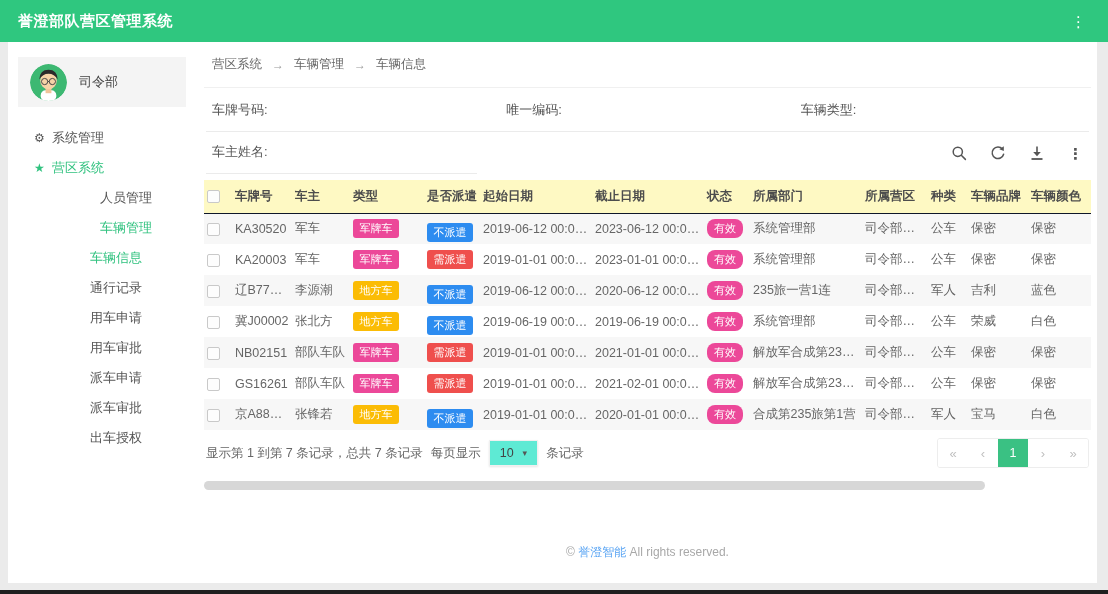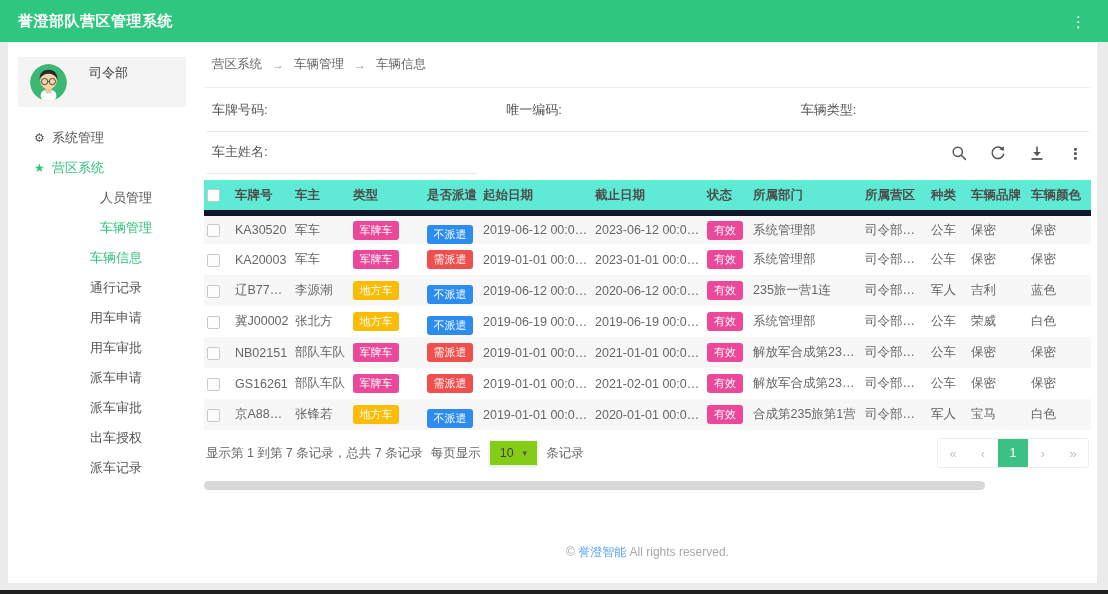--- a/index.html
+++ b/index.html
@@ -23,21 +23,21 @@
   .shell {
     position:absolute; top:42px; left:8px; right:11px; bottom:11px;
     background:#fff; display:flex; overflow:hidden;
   }
   .bottom-edge { position:absolute; left:0; right:0; bottom:0; height:4px; background:#1f1f1f; }
 
   
   .sidebar { width:188px; flex:none; }
   .user-card {
     margin:15px 10px 8px 10px; background:#f4f4f4;
-    display:flex; align-items:flex-start; gap:22px; padding:7px 12px; height:50px;
+    display:flex; align-items:center; gap:12px; padding:7px 12px; height:50px;
   }
   .avatar { width:37px; height:37px; flex:none; border-radius:50%; overflow:hidden; }
   .user-name { font-size:13px; color:#444; }
   .menu { margin-top:16px; }
   .menu-item {
     height:30px; display:flex; align-items:center; font-size:13px; color:#555; cursor:pointer;
   }
   .menu-item .mi-icon { width:18px; font-size:12px; color:#555; }
   .menu-item.level-1 { padding-left:26px; }
   .menu-item.level-2 { padding-left:92px; }
@@ -69,45 +69,45 @@
   .tb-icon { width:16px; height:16px; display:block; cursor:pointer; }
   .tb-more { font-size:15px; color:#555; font-weight:bold; cursor:pointer; line-height:1; }
 
   
   table.grid { width:100%; border-collapse:collapse; table-layout:fixed; margin-top:6px; }
   .grid th, .grid td {
     padding:0 3px; height:31px; text-align:left; font-size:12.5px;
     white-space:nowrap; overflow:hidden; text-overflow:ellipsis;
   }
   .grid th { color:#4d4d4d; font-weight:bold; height:33px; }
-  .grid thead tr { border-bottom:6px solid #0f172a; background:#5eead4; }
+  .grid thead tr { border-bottom:1px solid #0f172a; background:#fef9c3; }
   .grid tbody tr:nth-child(odd) { background:#f7f7f7; }
   .grid td { color:#666; }
   .cb {
     width:13px; height:13px; display:inline-block; vertical-align:middle;
     border:1px solid #c9c9c9; border-radius:2px; background:#fdfdfd; cursor:pointer;
   }
   .badge {
     display:inline-block; min-width:46px; text-align:center; padding:4px 5px;
     border-radius:3px; color:#fff; font-size:11px; line-height:1; cursor:default;
   }
-  .badge-sm { min-width:36px; }
+  .badge-sm { min-width:36px;border-radius:8px; }
   .badge-green  { background:#ec4899; }
   .badge-red    { background:#ef4f4d; }
   .badge-yellow { background:#fbbc05; }
   .badge-blue   { background:#2d8cf0;margin-top:8px; }
 
   
   .pg-row {
     display:flex; align-items:center; justify-content:space-between;
     margin-top:8px; font-size:12.5px; color:#666; padding:0 2px;text-align:right;
   }
   .pg-left { display:flex; align-items:center; gap:8px; }
   .size-select {
-    background:#84cc16; border:1px solid #f0f0f0; box-shadow:0 1px 2px rgba(0,0,0,.10);
+    background:#5eead4; border:1px solid #f0f0f0; box-shadow:0 1px 2px rgba(0,0,0,.10);
     padding:5px 10px; display:flex; align-items:center; gap:9px; color:#444; cursor:pointer;
   }
   .caret { font-size:9px; color:#555; }
   .pager { display:flex; border:1px solid #ededed; border-radius:3px; overflow:hidden; }
   .pg-btn {
     width:30px; height:28px; display:flex; align-items:center; justify-content:center;
     color:#c0c0c0; font-size:13px; background:#fff; cursor:pointer;
   }
   .pg-btn.active { background:#3ac183; color:#fff; font-size:12.5px; }
 
@@ -176,23 +176,20 @@
           <span>用车审批</span>
         </div>
         <div class="menu-item level-3">
           <span>派车申请</span>
         </div>
         <div class="menu-item level-3">
           <span>派车审批</span>
         </div>
         <div class="menu-item level-3">
           <span>出车授权</span>
-        </div>
-        <div class="menu-item level-3">
-          <span>派车记录</span>
         </div>
       </div>
   </div>
 
   <div class="main">
 
     <div class="breadcrumb" id="breadcrumb">
         <span class="bc-item">营区系统</span>
         <span class="bc-sep">→</span>
         <span class="bc-item">车辆管理</span>

